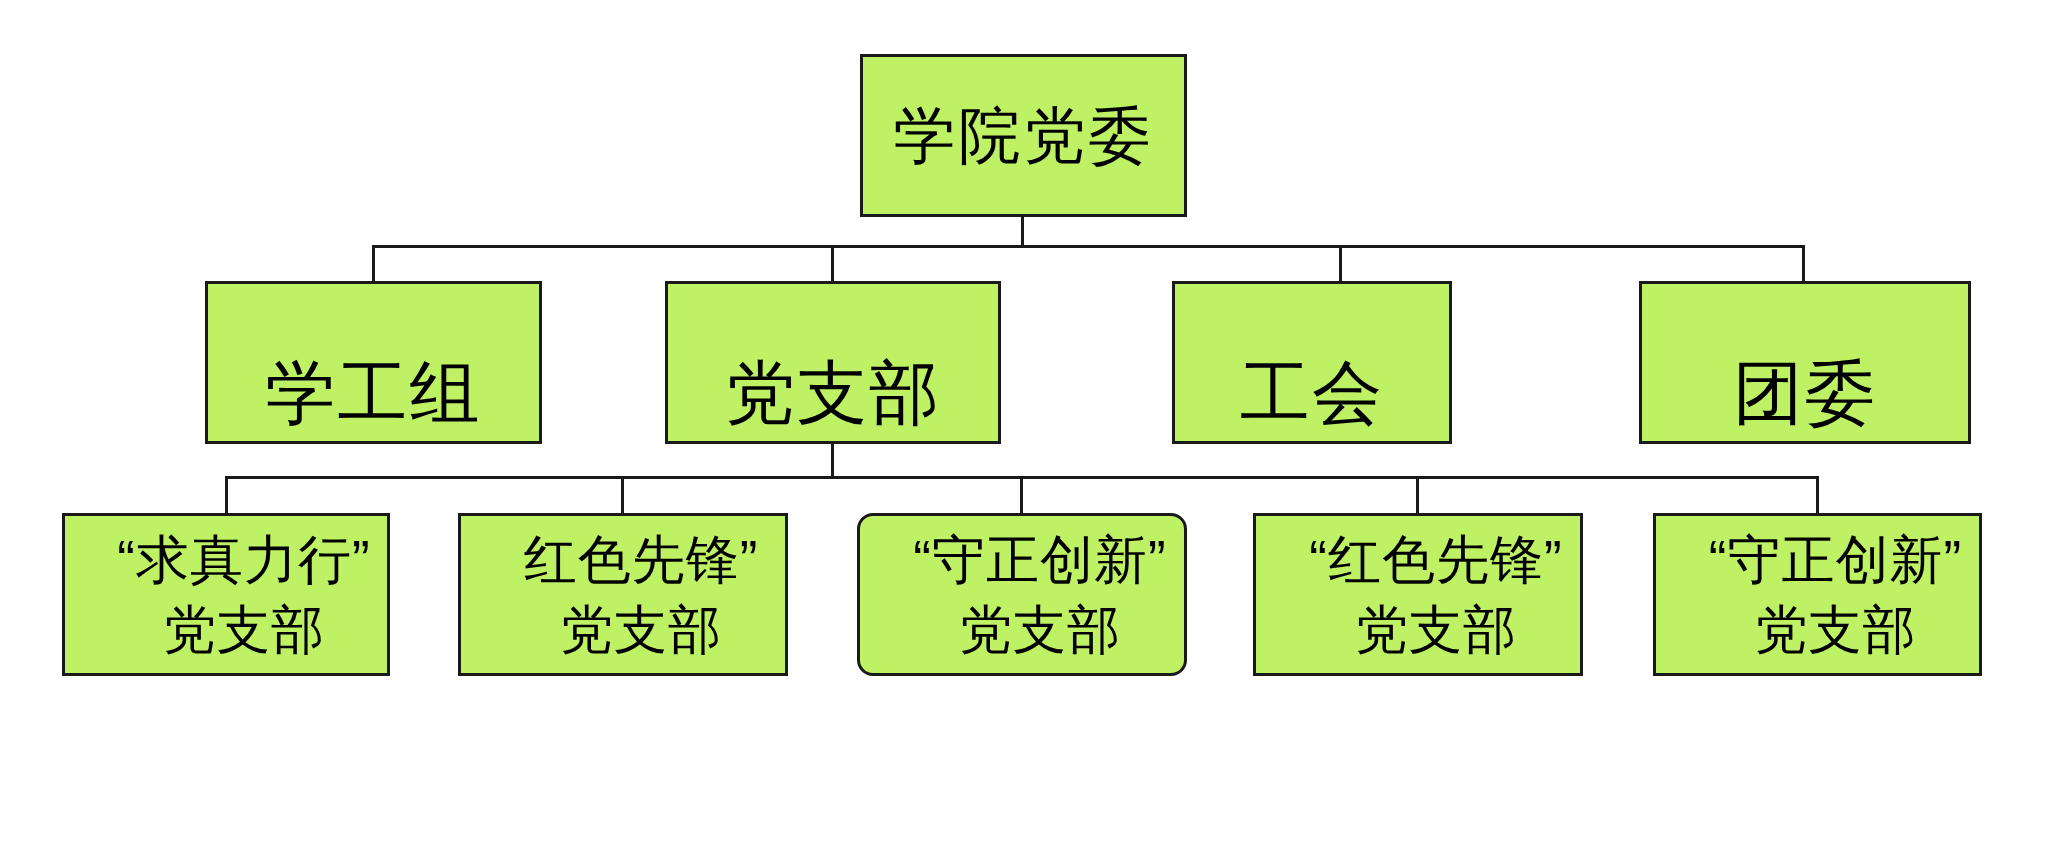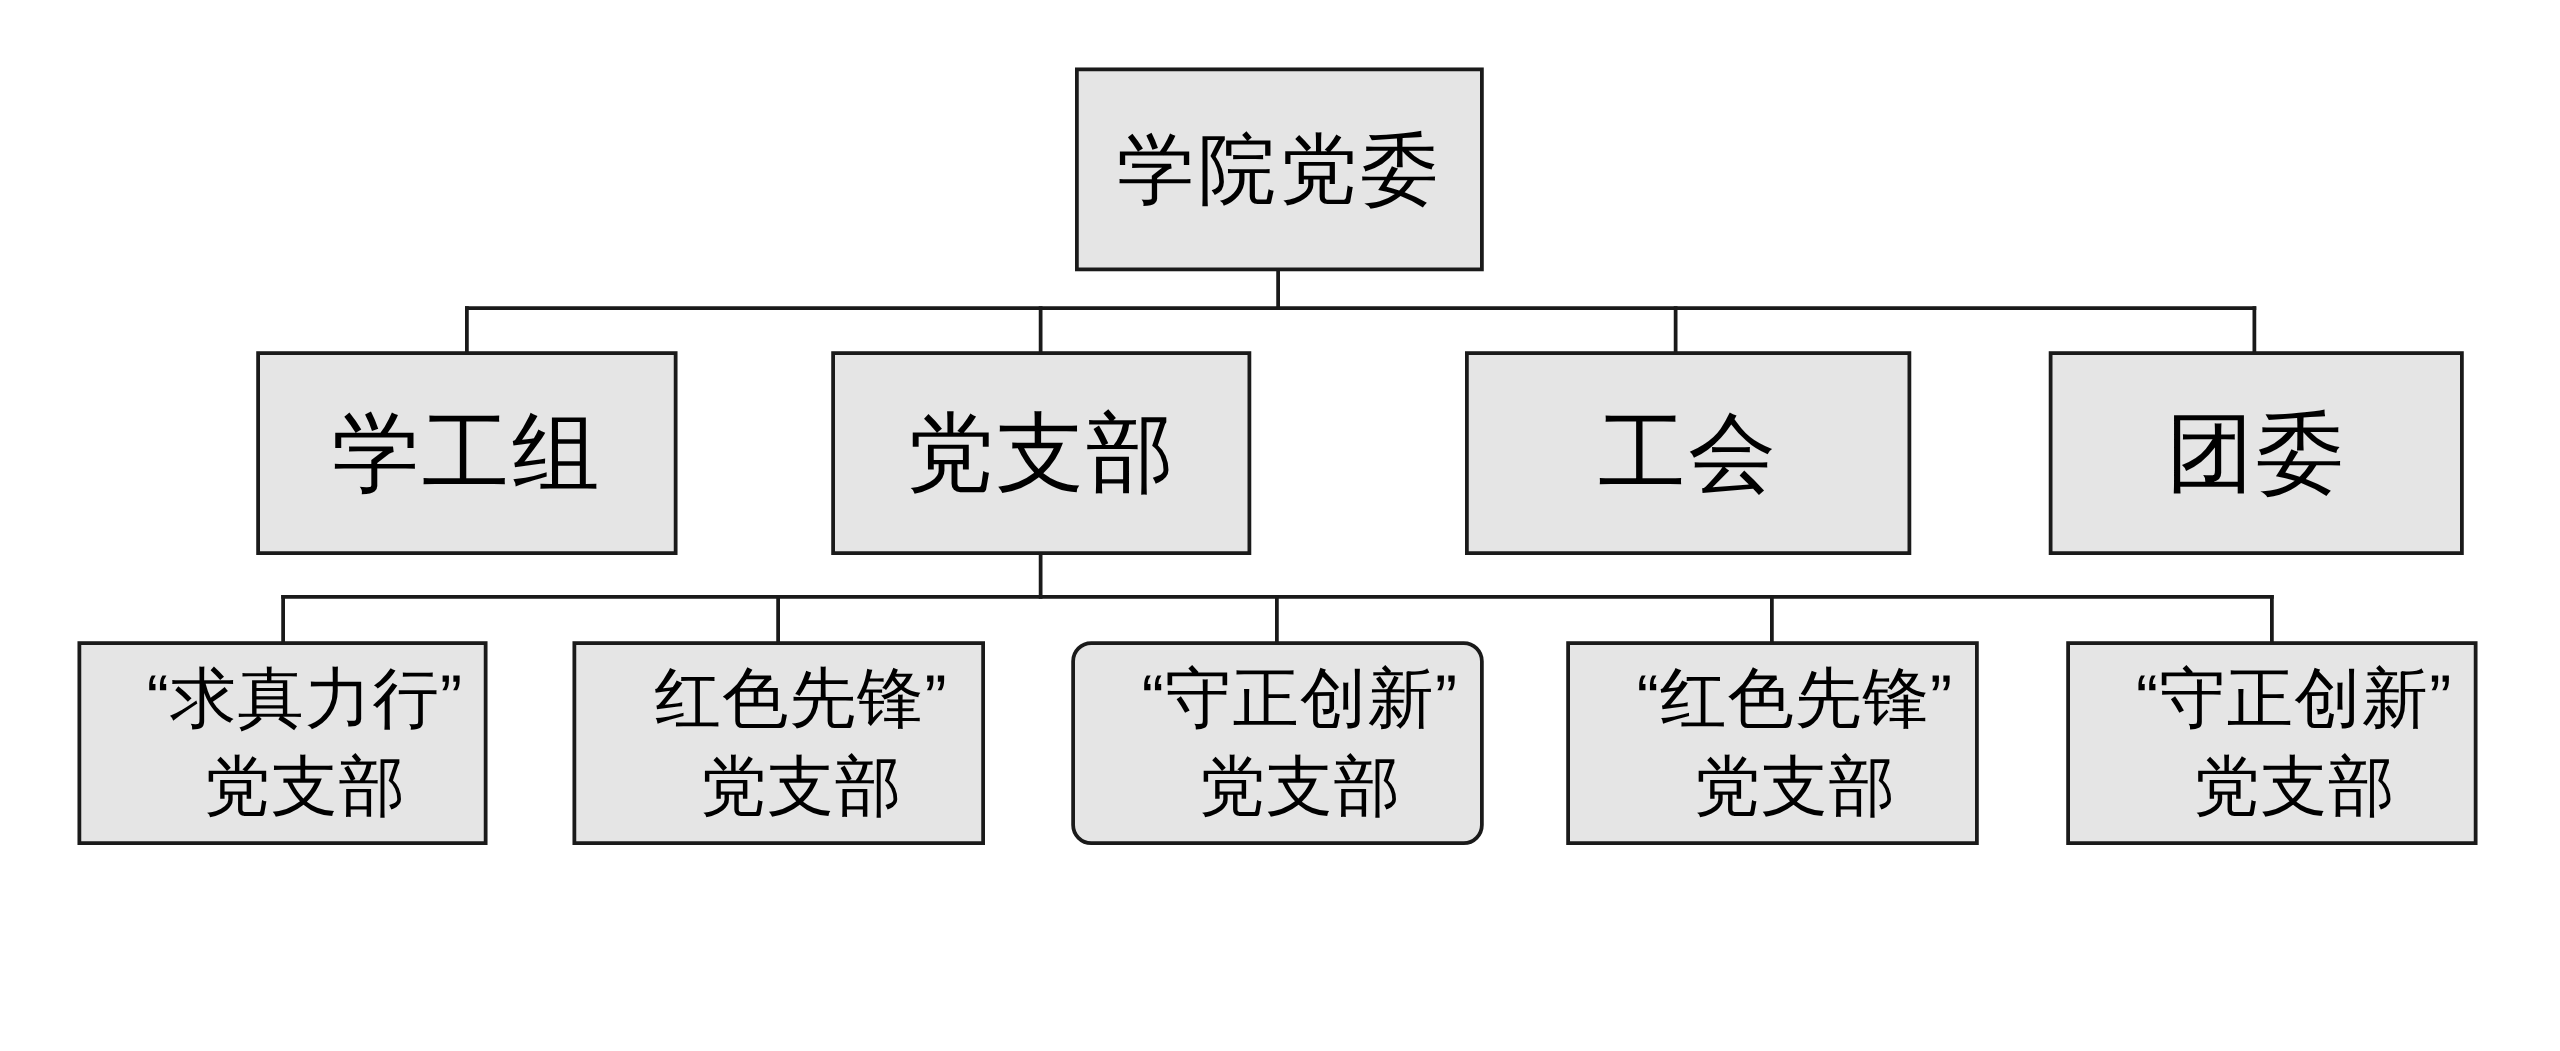--- a/index.html
+++ b/index.html
@@ -11,35 +11,35 @@
     position: relative;
     width: 2048px;
     height: 841px;
     background: #ffffff;
     overflow: hidden;
   }
   .node {
     position: absolute;
     box-sizing: border-box;
     border: 3px solid #1a1a1a;
-    background: #e5e5e5;
+    background: #bef264;
     display: flex;
     align-items: center;
     justify-content: center;
     text-align: center;
     color: #000000;
   }
   .serif {
     font-family: "Liberation Serif", "DejaVu Serif", serif;
   }
   .sans {
     font-family: "Liberation Sans", "DejaVu Sans", sans-serif;
   }
   .lvl1 { font-size: 62px; letter-spacing: 3px; }
-  .lvl2 { font-size: 70px; letter-spacing: 2px; }
+  .lvl2 { font-size: 70px; letter-spacing: 2px; align-items: flex-end; }
   .lvl3 {
     font-size: 53px;
     line-height: 1.32;
     flex-direction: column;
     letter-spacing: 1px;
     padding-left: 36px;
   }
   .lvl3 .row { display: block; }
   .line {
     position: absolute;
@@ -54,21 +54,21 @@
   <div class="node serif lvl1" style="left:860px; top:54px; width:327px; height:163px;">
     <span>学院党委</span>
   </div>
 
   <div class="node serif lvl2" style="left:205px; top:281px; width:337px; height:163px;">
     <span>学工组</span>
   </div>
   <div class="node serif lvl2" style="left:665px; top:281px; width:336px; height:163px;">
     <span>党支部</span>
   </div>
-  <div class="node serif lvl2" style="left:1172px; top:281px; width:357px; height:163px;">
+  <div class="node serif lvl2" style="left:1172px; top:281px; width:280px; height:163px;">
     <span>工会</span>
   </div>
   <div class="node serif lvl2" style="left:1639px; top:281px; width:332px; height:163px;">
     <span>团委</span>
   </div>
 
   <div class="node sans lvl3" style="left:62px; top:513px; width:328px; height:163px;">
     <span class="row">“求真力行”</span>
     <span class="row">党支部</span>
   </div>

